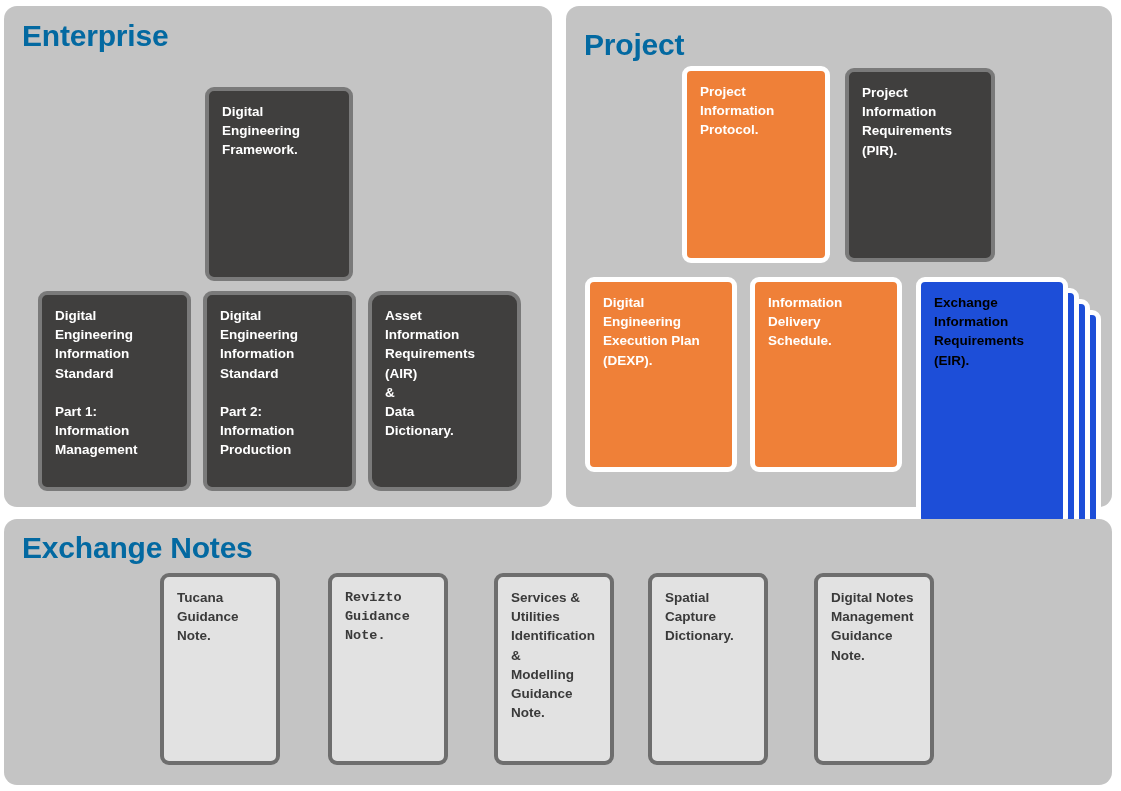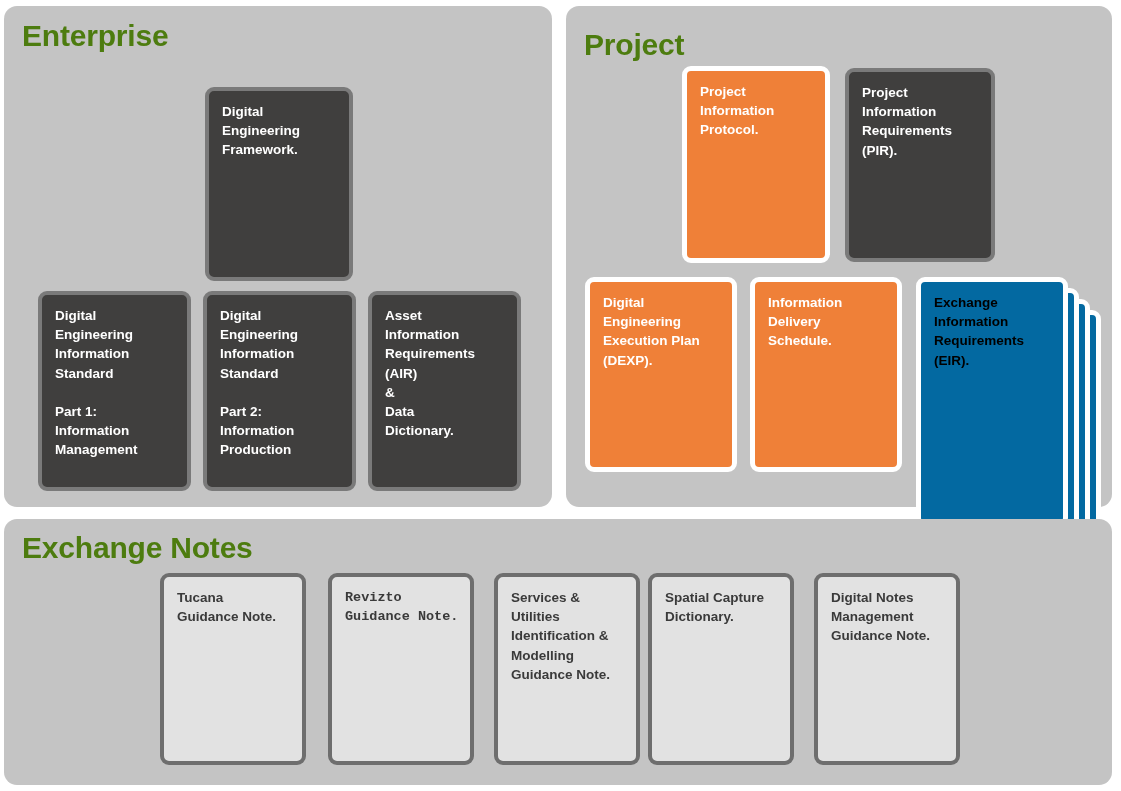--- a/index.html
+++ b/index.html
@@ -21,21 +21,21 @@
   }
 
   
   .panel {
     position: absolute;
     background: #c4c4c4;
     border-radius: 13px;
   }
   .panel-title {
     position: absolute;
-    color: #4d7c0f;
+    color: #0369a1;
     font-size: 30px;
     font-weight: bold;
     letter-spacing: -0.2px;
     white-space: nowrap;
     line-height: 1;
   }
 
   #panel-enterprise { left: 4px;   top: 6px;   width: 548px; height: 501px; }
   #panel-project    { left: 566px; top: 6px;   width: 546px; height: 501px; }
   #panel-guidance   { left: 4px;   top: 519px; width: 1108px; height: 266px; }
@@ -80,52 +80,52 @@
   .card-light {
     background: #E2E2E2;
     border: 4px solid #6e6e6e;
   }
   .card-light .card-text { color: #3a3a3a; }
 
   
   #card-def        { left: 205px; top: 87px;  width: 148px; height: 194px; }
   #card-deis-p1    { left: 38px;  top: 291px; width: 153px; height: 200px; }
   #card-deis-p2    { left: 203px; top: 291px; width: 153px; height: 200px; }
-  #card-air-dd     { left: 368px; top: 291px; width: 153px; height: 200px; }
+  #card-air-dd     { left: 368px; top: 291px; width: 153px; height: 200px; border-radius: 13px; }
 
   
   #card-pip        { left: 682px; top: 66px;  width: 148px; height: 197px; }
   #card-pir        { left: 845px; top: 68px;  width: 150px; height: 194px; }
   #card-dexp       { left: 585px; top: 277px; width: 152px; height: 195px; }
   #card-ids        { left: 750px; top: 277px; width: 152px; height: 195px; }
 
   
   #eir-stack {
     position: absolute;
     left: 916px;
     top: 277px;
     width: 190px;
     height: 230px;
   }
   .eir-layer {
     position: absolute;
     box-sizing: border-box;
     width: 152px;
     height: 250px;
-    background: #0369a1;
+    background: #1d4ed8;
     border: 5px solid #ffffff;
     border-radius: 9px;
   }
   #eir-l4 { left: 33px; top: 33px; }
   #eir-l3 { left: 22px; top: 22px; }
   #eir-l2 { left: 11px; top: 11px; }
   #eir-l1 { left: 0px;  top: 0px;  overflow: hidden; }
 
   
-  .card-guidance { top: 573px; width: 146px; height: 192px; }
+  .card-guidance { top: 573px; width: 120px; height: 192px; }
   #card-gn-tucana   { left: 160px; }
   #card-gn-revizto  { left: 328px; font-family: Liberation Mono, monospace; }
   #card-gn-services { left: 494px; }
   #card-gn-spatial  { left: 648px; }
   #card-gn-ddm      { left: 814px; }
 </style>
 </head>
 <body>
 
 <div id="canvas">

